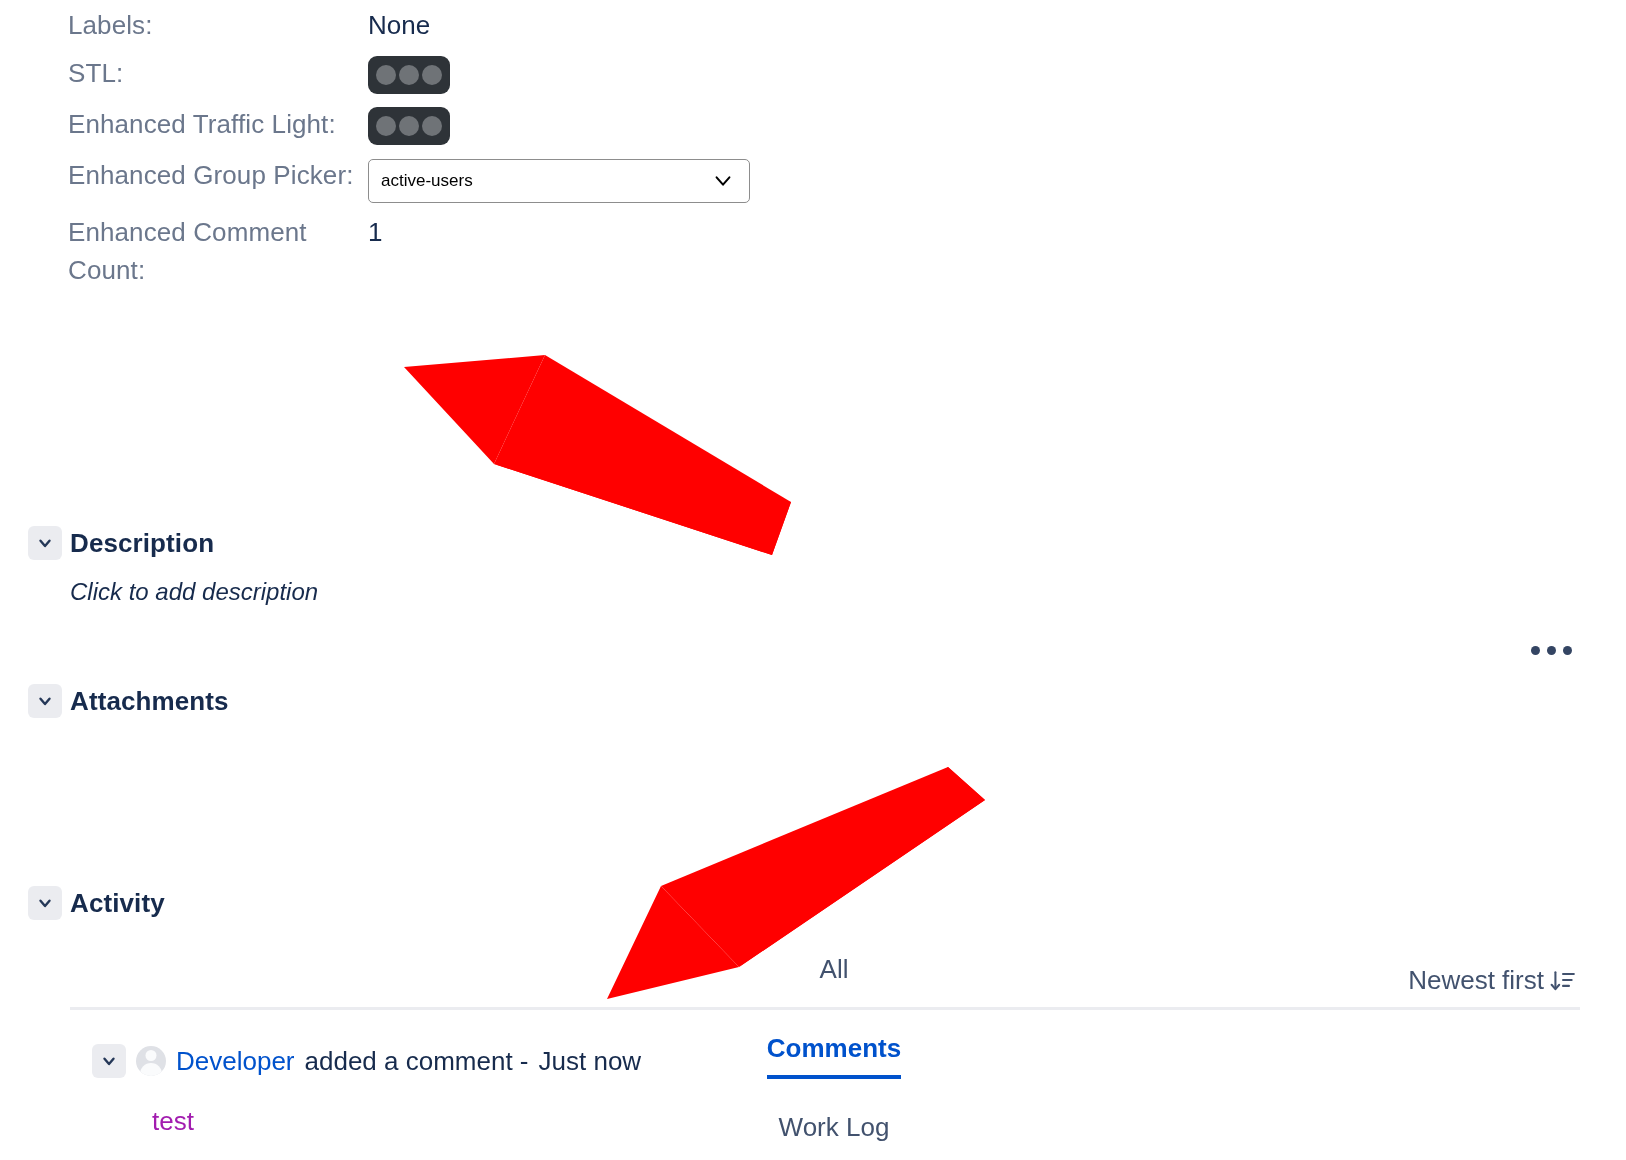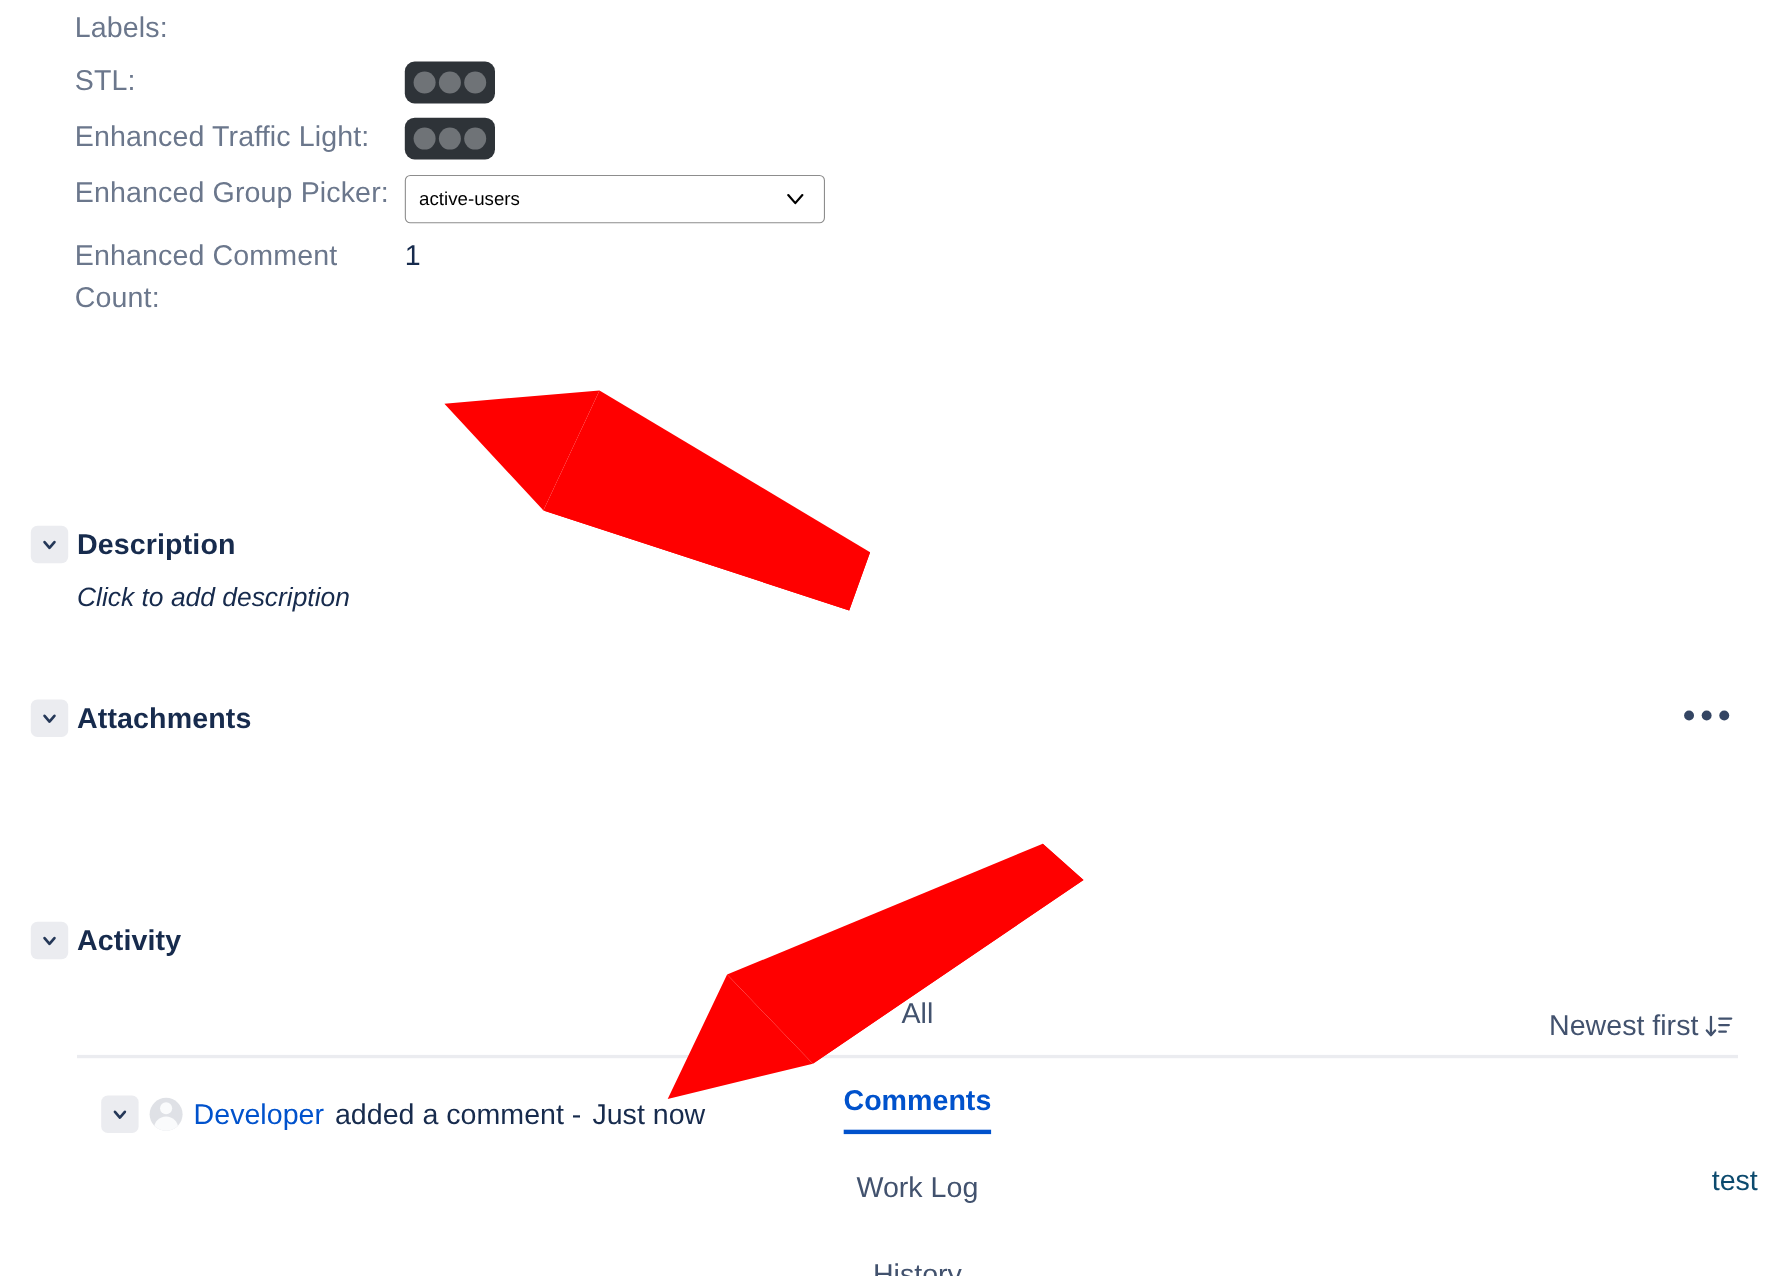--- a/index.html
+++ b/index.html
@@ -86,20 +86,21 @@
   
   .section {
     position: absolute;
     left: 28px;
     width: 1570px;
   }
   .section-header {
     display: flex;
     align-items: center;
     gap: 8px;
+    margin-top: 48px;
   }
   .chevron-btn {
     width: 34px; height: 34px;
     border-radius: 6px;
     background: #ebecf0;
     display: flex;
     align-items: center;
     justify-content: center;
     flex: 0 0 34px;
     border: none;
@@ -236,41 +237,41 @@
     left: 50%; top: 17px;
     transform: translateX(-50%);
     width: 22px; height: 18px;
     border-radius: 11px 11px 0 0;
     background: #fafbfc;
   }
   .comment-author { color: #0052cc; cursor: pointer; }
   .comment-body {
     margin: 28px 0 0 60px;
     font-size: 26px;
-    color: #0c4a6e;
-    text-align: right;
+    color: #a21caf;
   }
 
   
   .arrow-layer {
     position: absolute;
     left: 0; top: 0;
     width: 1626px; height: 1160px;
     pointer-events: none;
   }
 </style>
 </head>
 <body>
 
 <div id="page">
 
   <div class="fields">
 
     <div class="field-row">
       <div class="field-label">Labels:</div>
+      <div class="field-value">None</div>
     </div>
 
     <div class="field-row">
       <div class="field-label">STL:</div>
       <div class="field-value">
         <span class="traffic-light">
           <span class="lamp"></span>
           <span class="lamp"></span>
           <span class="lamp"></span>
         </span>

